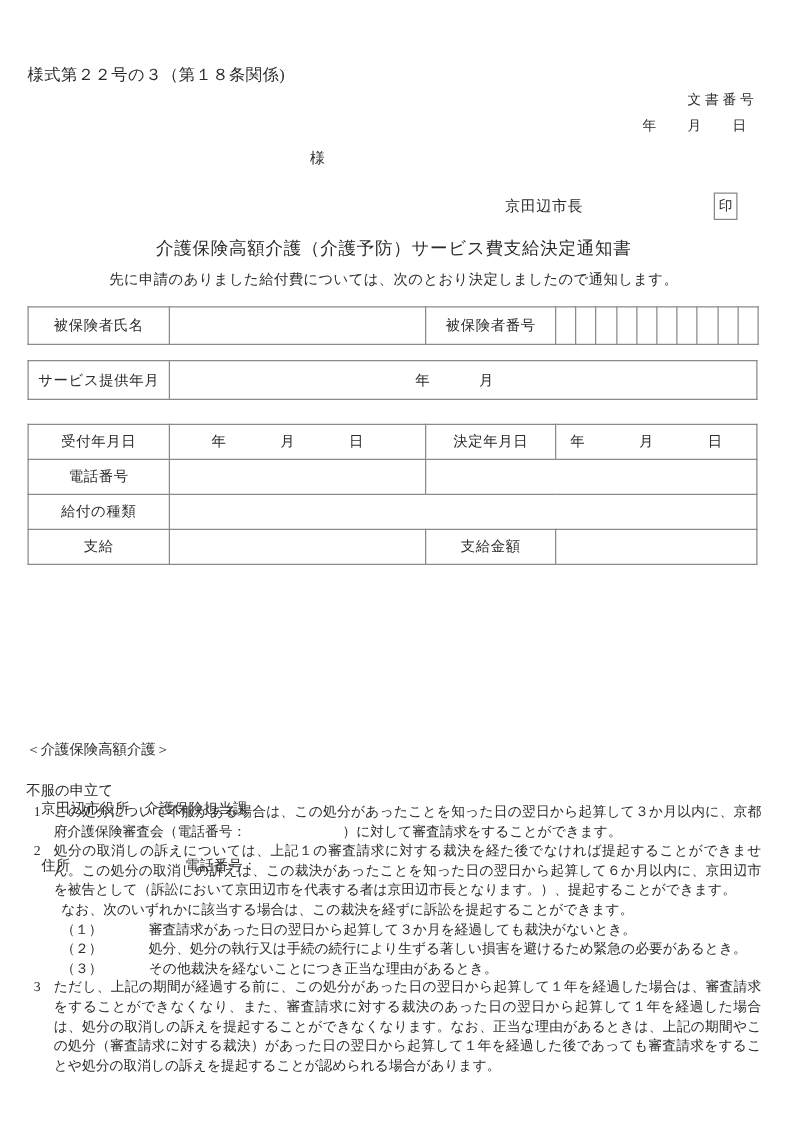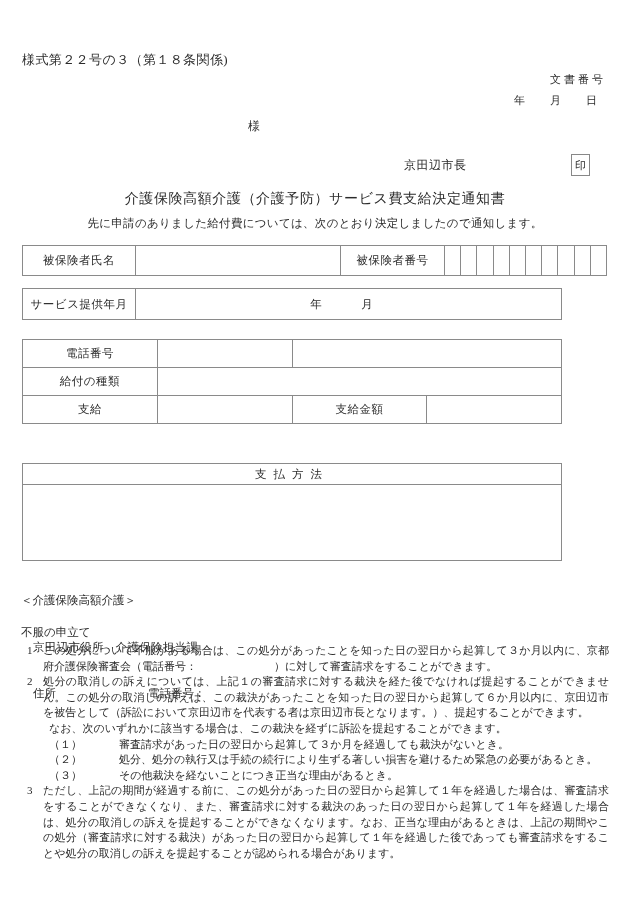--- a/index.html
+++ b/index.html
@@ -92,21 +92,21 @@
     top: 216px;
     text-align: center;
     font-size: 11.5px;
     letter-spacing: .3px;
   }
 
   
   .tbl {
     position: absolute;
     left: 22px;
-    width: 540px;
+    width: 584px;
     border-collapse: collapse;
     box-sizing: border-box;
     table-layout: fixed;
   }
   .tbl td {
     border: 1px solid #8a8a8a;
     font-size: 11.5px;
     padding: 0;
     height: 27px;
     text-align: center;
@@ -237,48 +237,44 @@
     <tbody>
         <tr>
       <td class="lbl" style="width:113px">サービス提供年月</td>
       <td class="ymd-left">年　月</td>
     </tr>
   </tbody>
     </table>
 
   <table class="tbl" id="tbl-main">
     <tbody>
+        <tr>
+      <td class="lbl" style="width:113px">受付年月日</td>
+      <td class="ymd-c" style="width:205px">年　月　日</td>
+      <td class="lbl" style="width:104px">決定年月日</td>
+      <td class="ymd-c">年　月　日</td>
+    </tr>
     <tr>
       <td class="lbl">電話番号</td>
       <td class="blank"></td>
       <td class="blank" colspan="2"></td>
     </tr>
     <tr>
       <td class="lbl">給付の種類</td>
       <td class="blank" colspan="3"></td>
     </tr>
     <tr>
       <td class="lbl">支給</td>
       <td class="blank"></td>
       <td class="lbl">支給金額</td>
       <td class="blank"></td>
     </tr>
   </tbody>
     </table>
 
-  <table class="tbl" id="tbl-pay">
-    <tbody>
-        <tr>
-      <td class="head lbl">支払方法</td>
-    </tr>
-    <tr>
-      <td class="body blank"></td>
-    </tr>
-  </tbody>
-    </table>
 
   <div class="contact">
     <div class="l1">＜介護保険高額介護＞</div>
     <div class="l2">京田辺市役所　介護保険担当課</div>
     <div class="l3"><span>住所</span><span class="tel">電話番号：</span></div>
   </div>
 
   <div class="appeal-title">不服の申立て</div>
   <div class="appeal">
     <div class="item">

